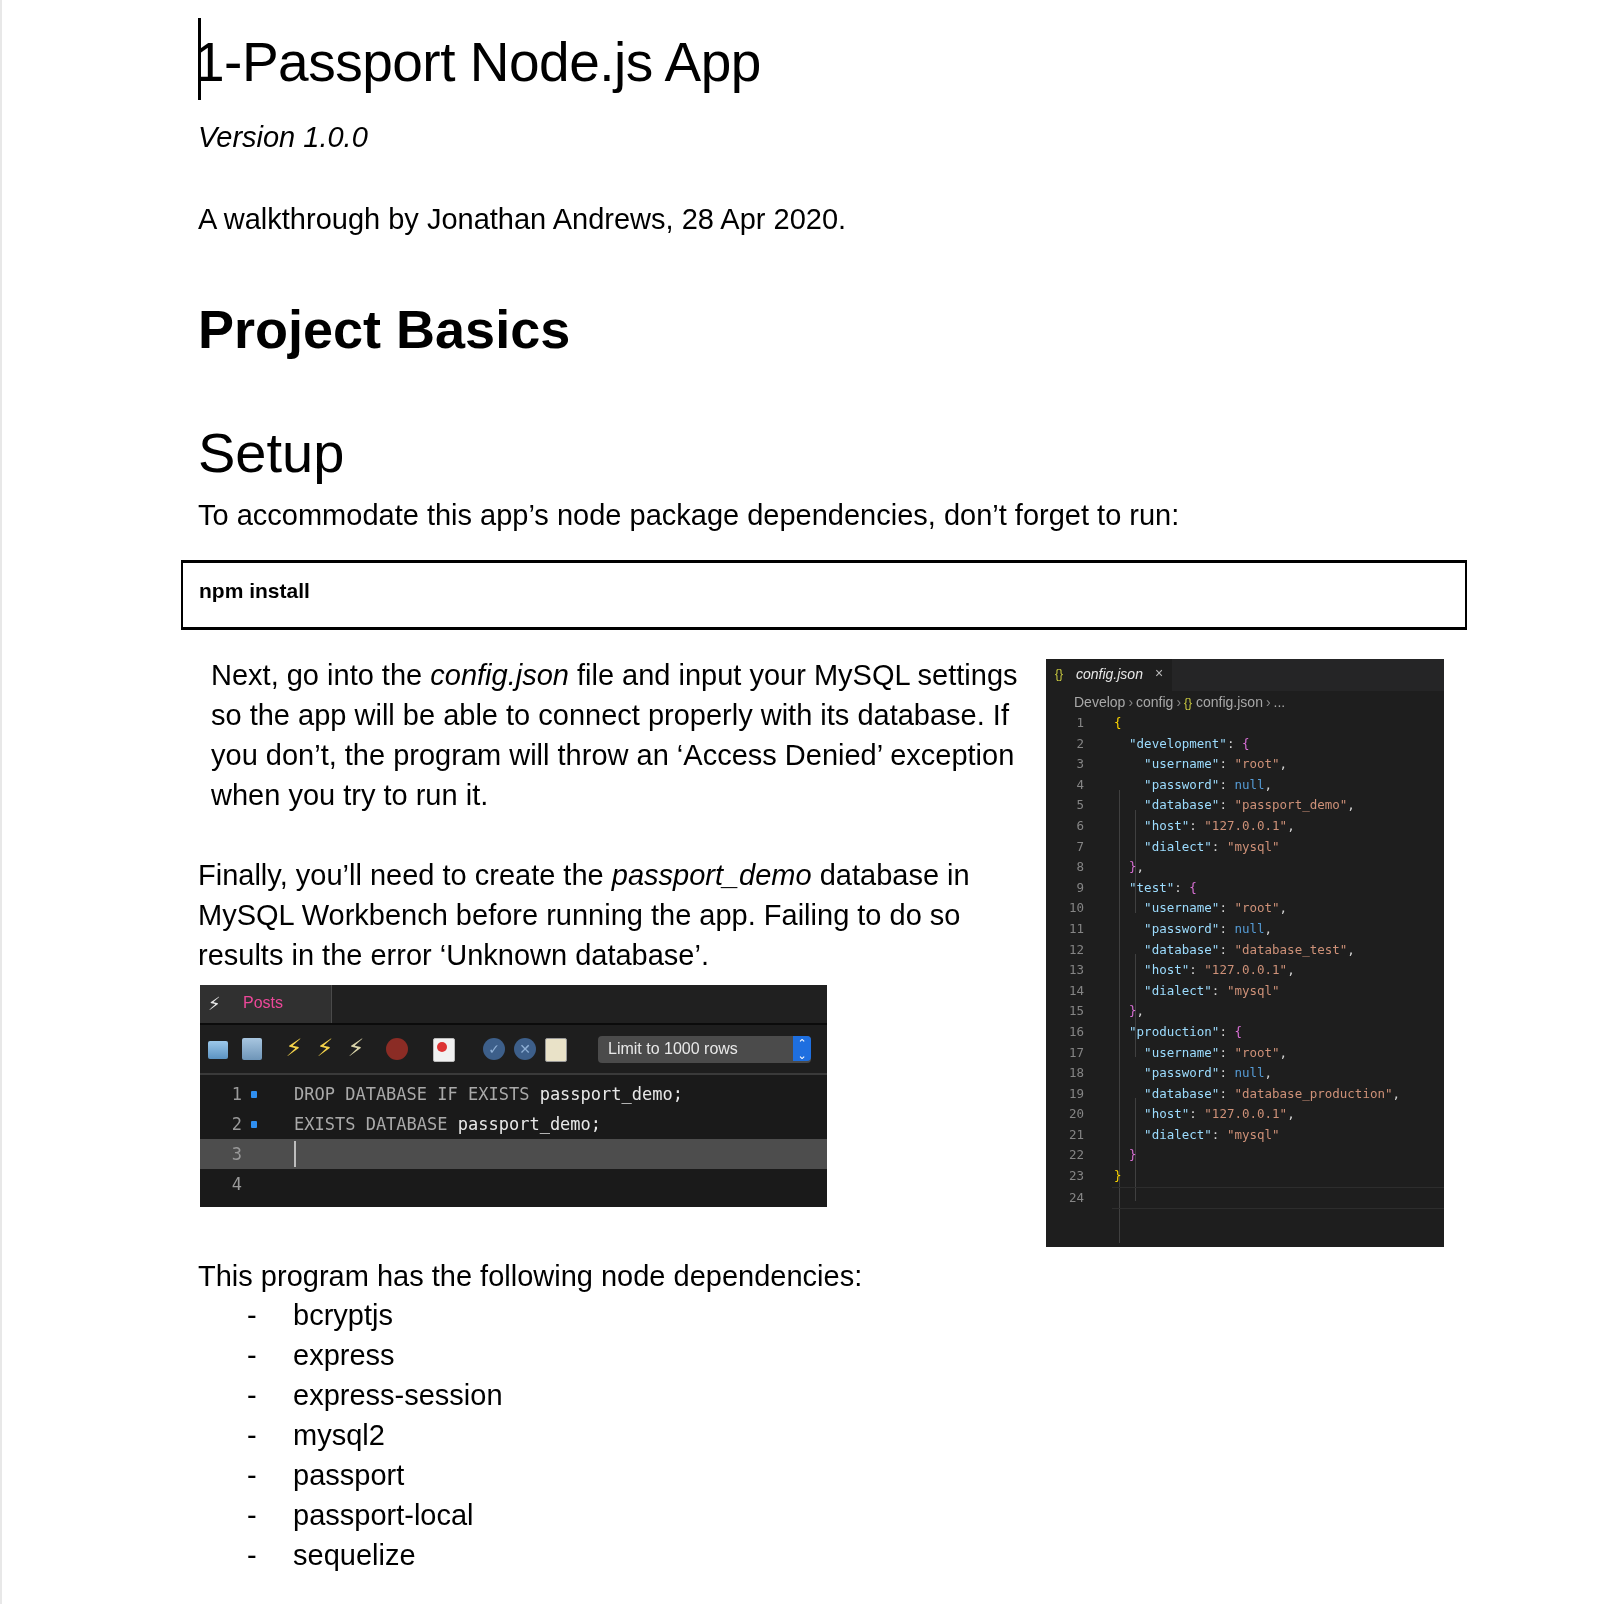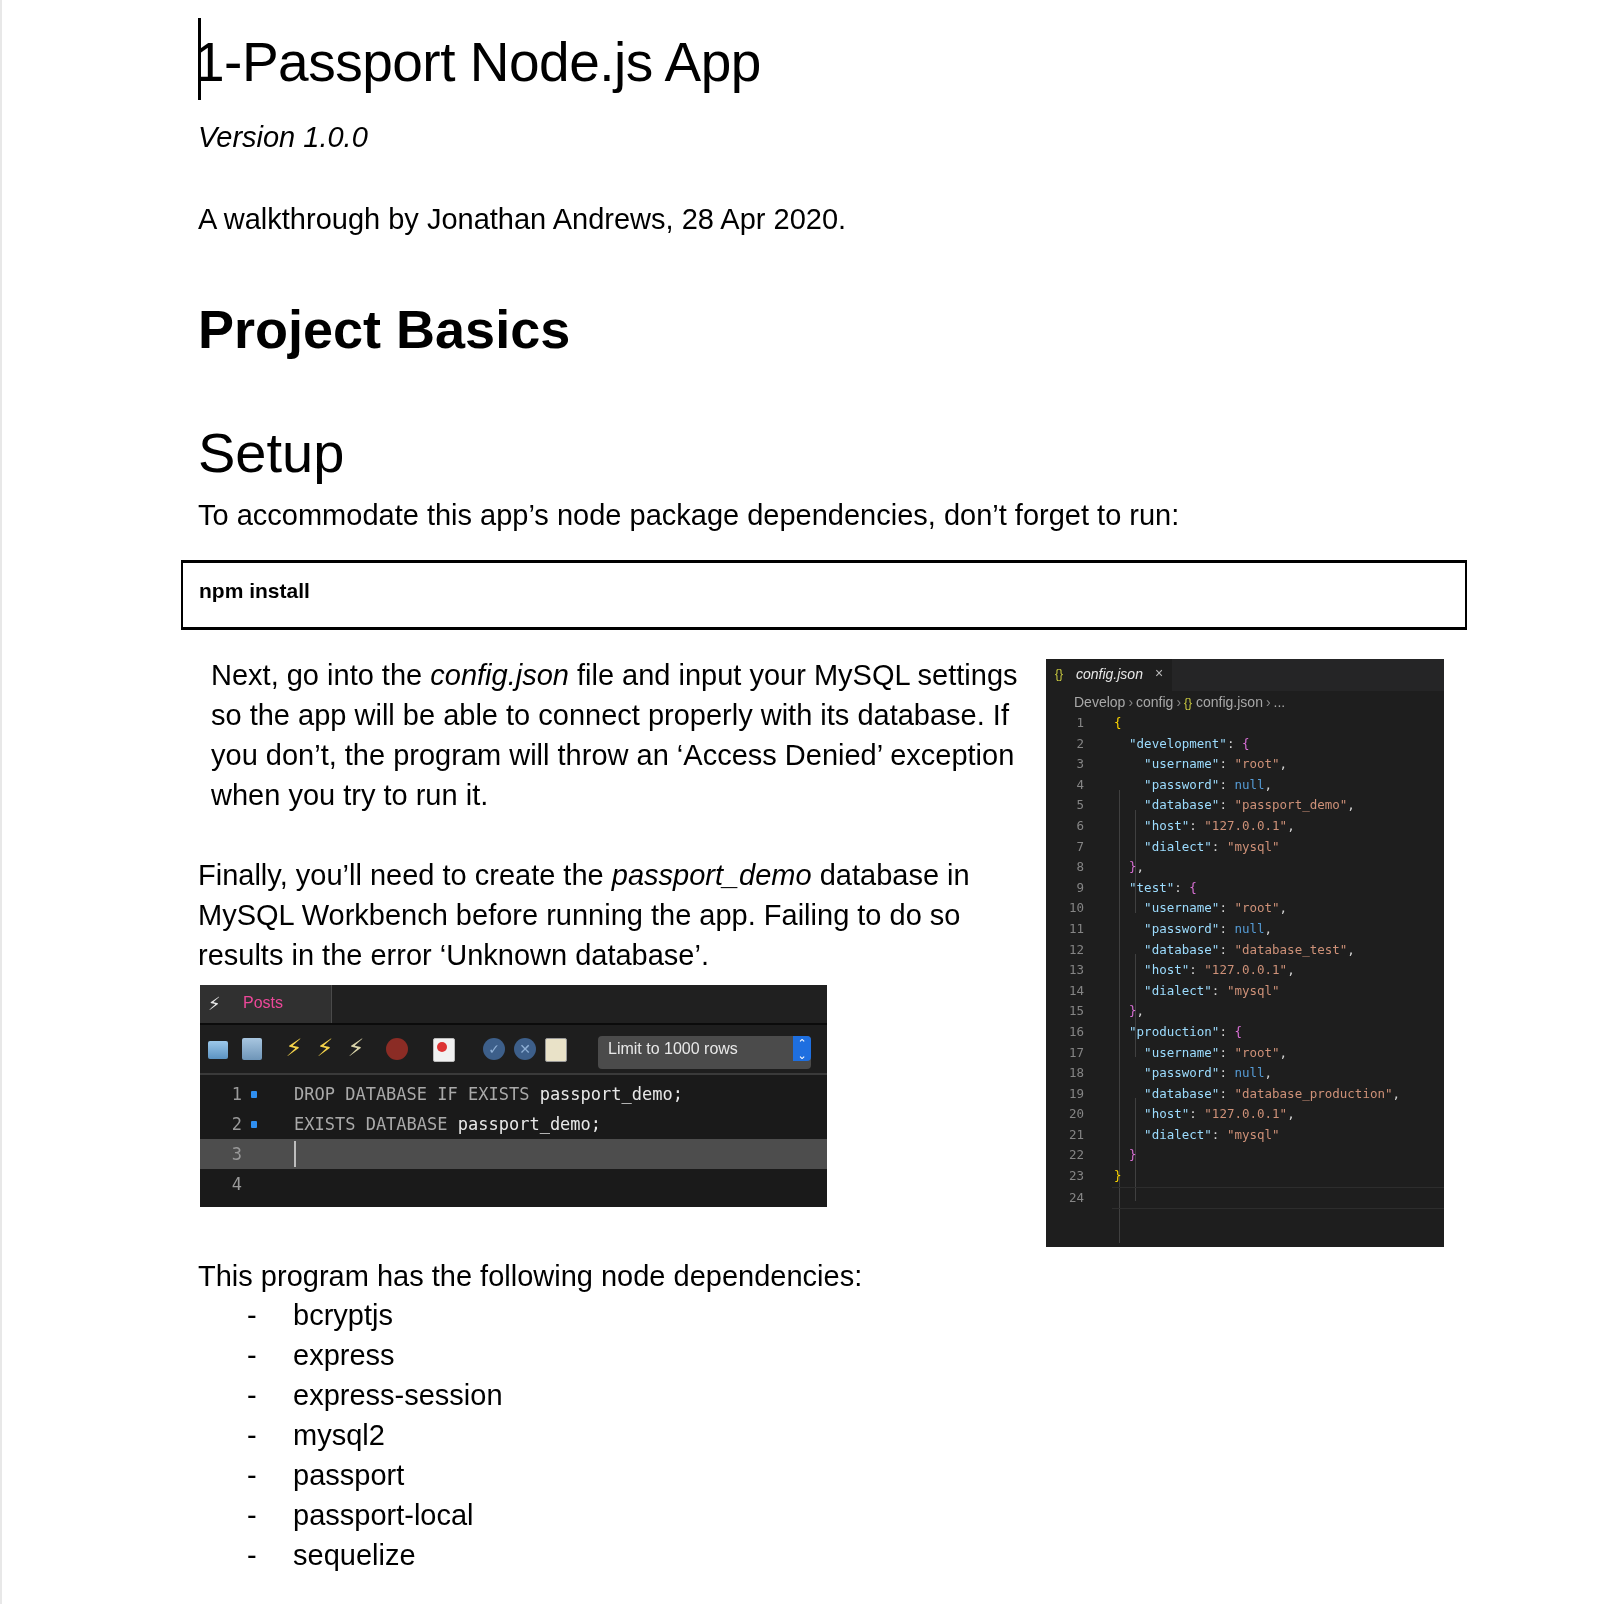--- a/index.html
+++ b/index.html
@@ -39,21 +39,21 @@
   .ico-folder { left: 8px; background: linear-gradient(#9cc8ea,#5b93c2); top: 16px; height: 18px; }
   .ico-save { left: 42px; background: linear-gradient(#a8c6e0,#6e95b8); }
   .ico-bolt { color: #f3d24a; font-size: 24px; top: 9px; width: 22px; text-align: center; }
   .ico-stop { left: 186px; background: #8b2c25; border-radius: 50%; width: 22px; height: 22px; }
   .ico-err { left: 233px; background: #f1f1f1; border: 1px solid #bbb; }
   .ico-err::after { content: ""; position: absolute; left: 3px; top: 3px; width: 10px; height: 10px; border-radius: 50%; background: #d33; }
   .ico-check { left: 283px; width: 22px; height: 22px; border-radius: 50%; background: #3d5f8a; color: #8fb0d6; font-size: 14px; text-align: center; line-height: 22px; }
   .ico-x { left: 314px; width: 22px; height: 22px; border-radius: 50%; background: #3d5f8a; color: #8fb0d6; font-size: 14px; text-align: center; line-height: 22px; }
   .ico-beaut { left: 345px; background: #e9e2c8; border: 1px solid #999; }
   .limit-select {
-    position: absolute; left: 398px; top: 11px; width: 213px; height: 33px; background: #4b4b4b; border-radius: 4px;
+    position: absolute; left: 398px; top: 11px; width: 213px; height: 27px; background: #4b4b4b; border-radius: 4px;
     color: #e8e8e8; font-size: 16px; line-height: 25px; box-sizing: border-box; padding-left: 10px;
   }
   .limit-select .arrows {
     position: absolute; right: 0; top: 0; width: 18px; height: 25px; background: #1e6fe0; border-radius: 0 4px 4px 0;
     color: #fff; font-size: 11px; line-height: 12px; text-align: center; padding-top: 1px; box-sizing: border-box;
   }
   .sql-lines { position: relative; font-family: "DejaVu Sans Mono", monospace; font-size: 17px; }
   .sql-line { position: relative; height: 30px; line-height: 30px; }
   .sql-line .num { position: absolute; left: 28px; width: 14px; text-align: right; color: #9a9a9a; }
   .sql-line .dot { position: absolute; left: 51px; top: 12px; width: 6px; height: 7px; background: #2f8ff0; border-radius: 1px; }

